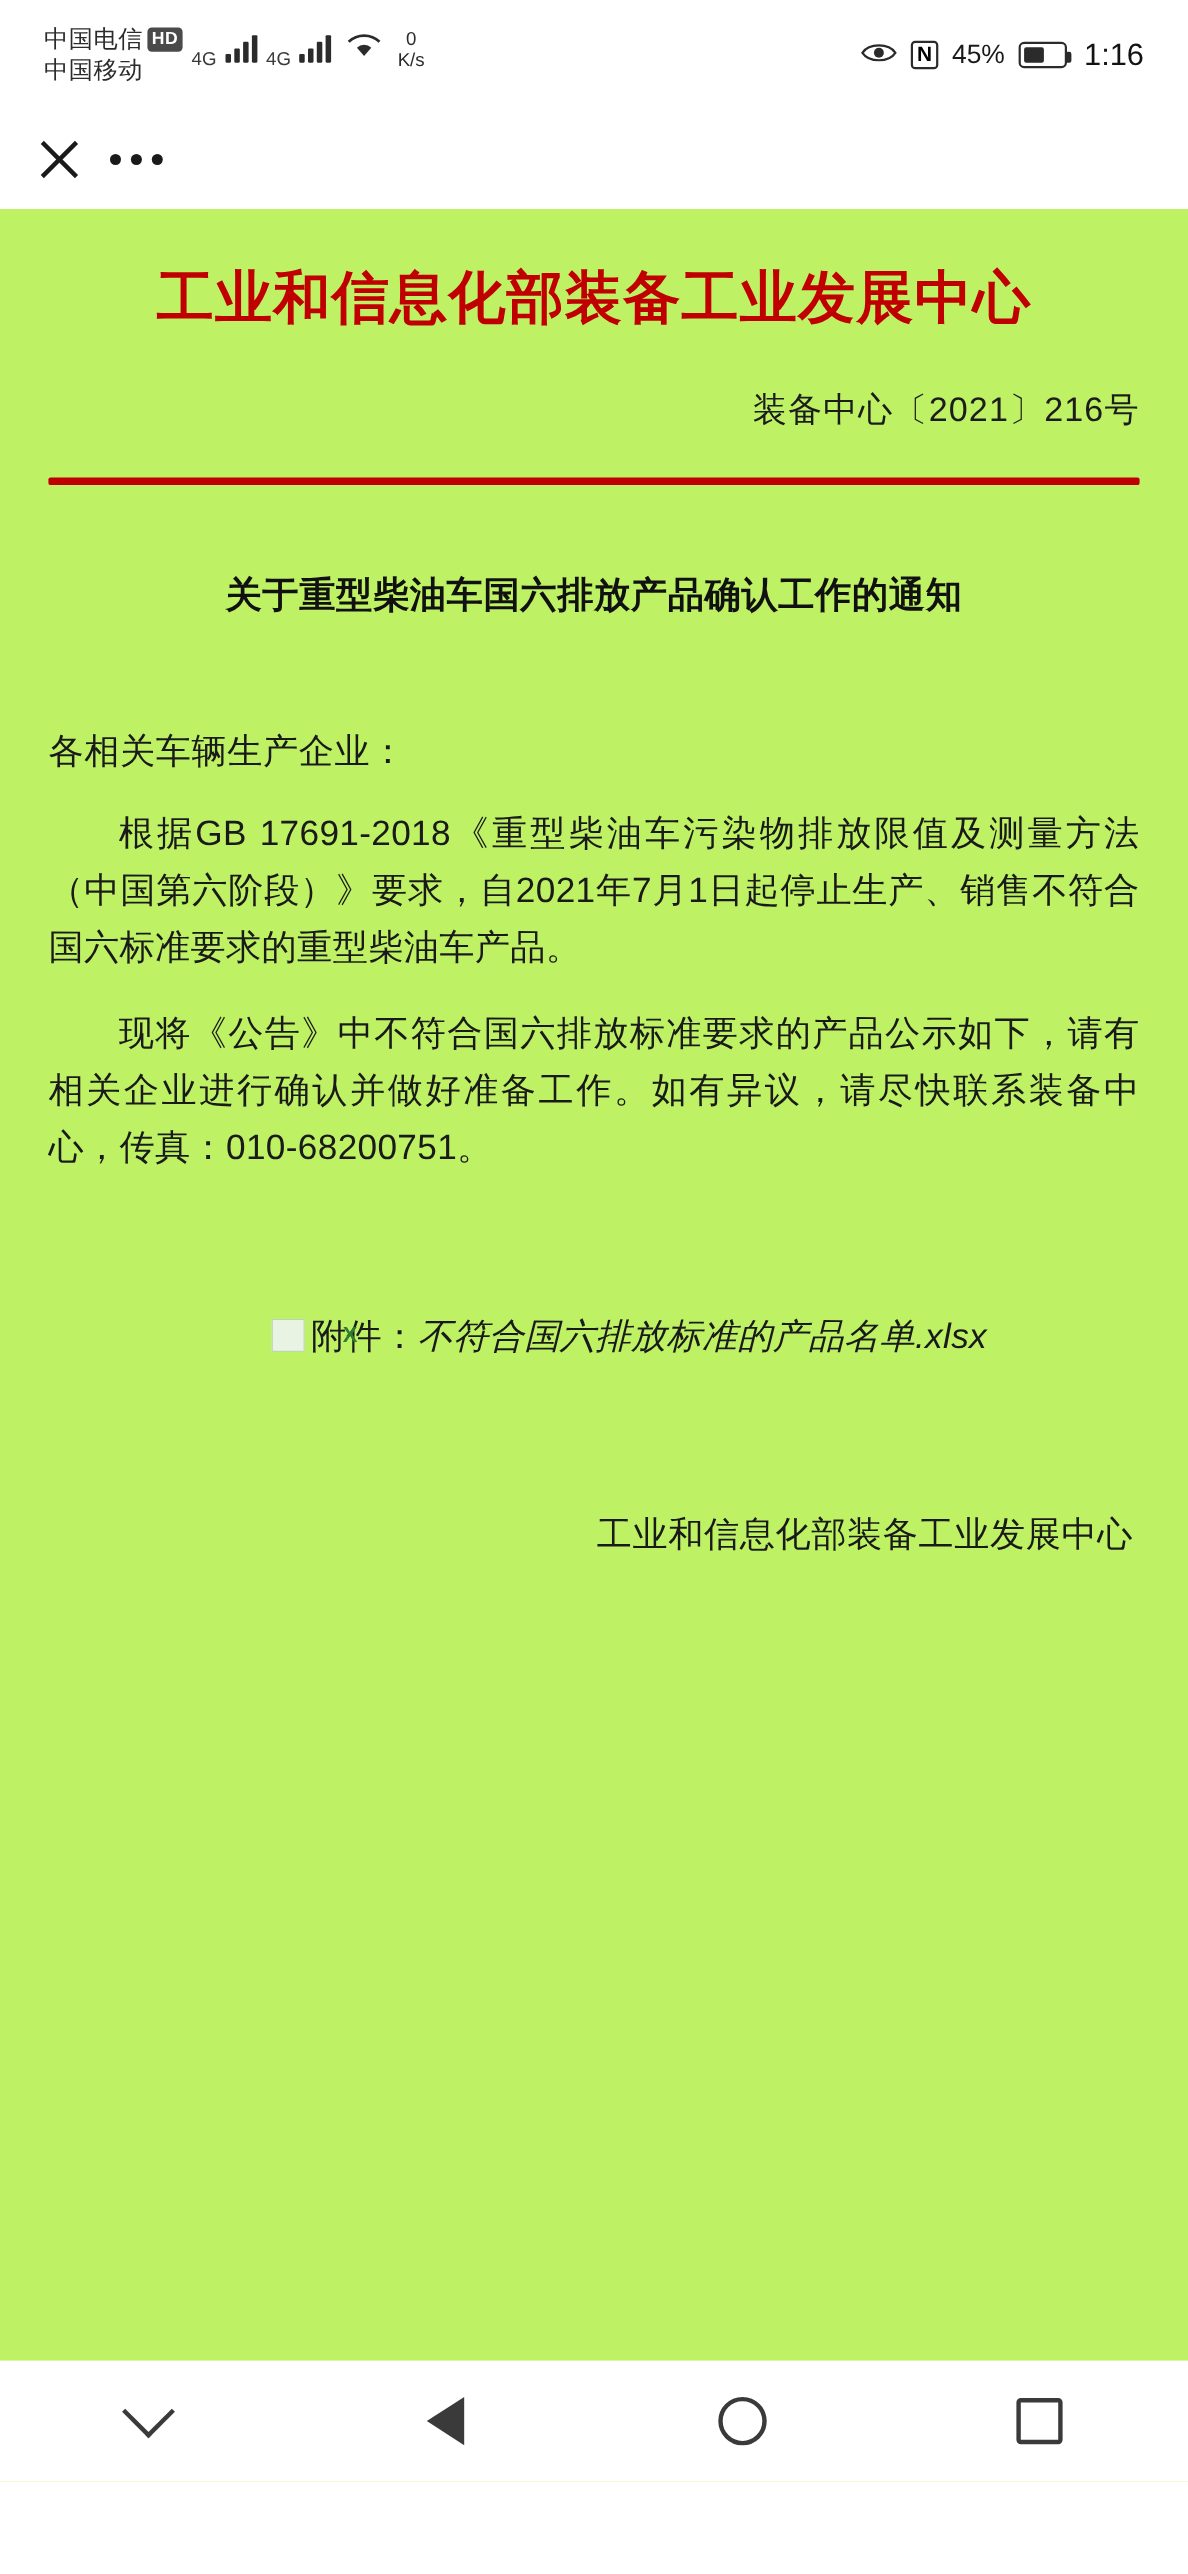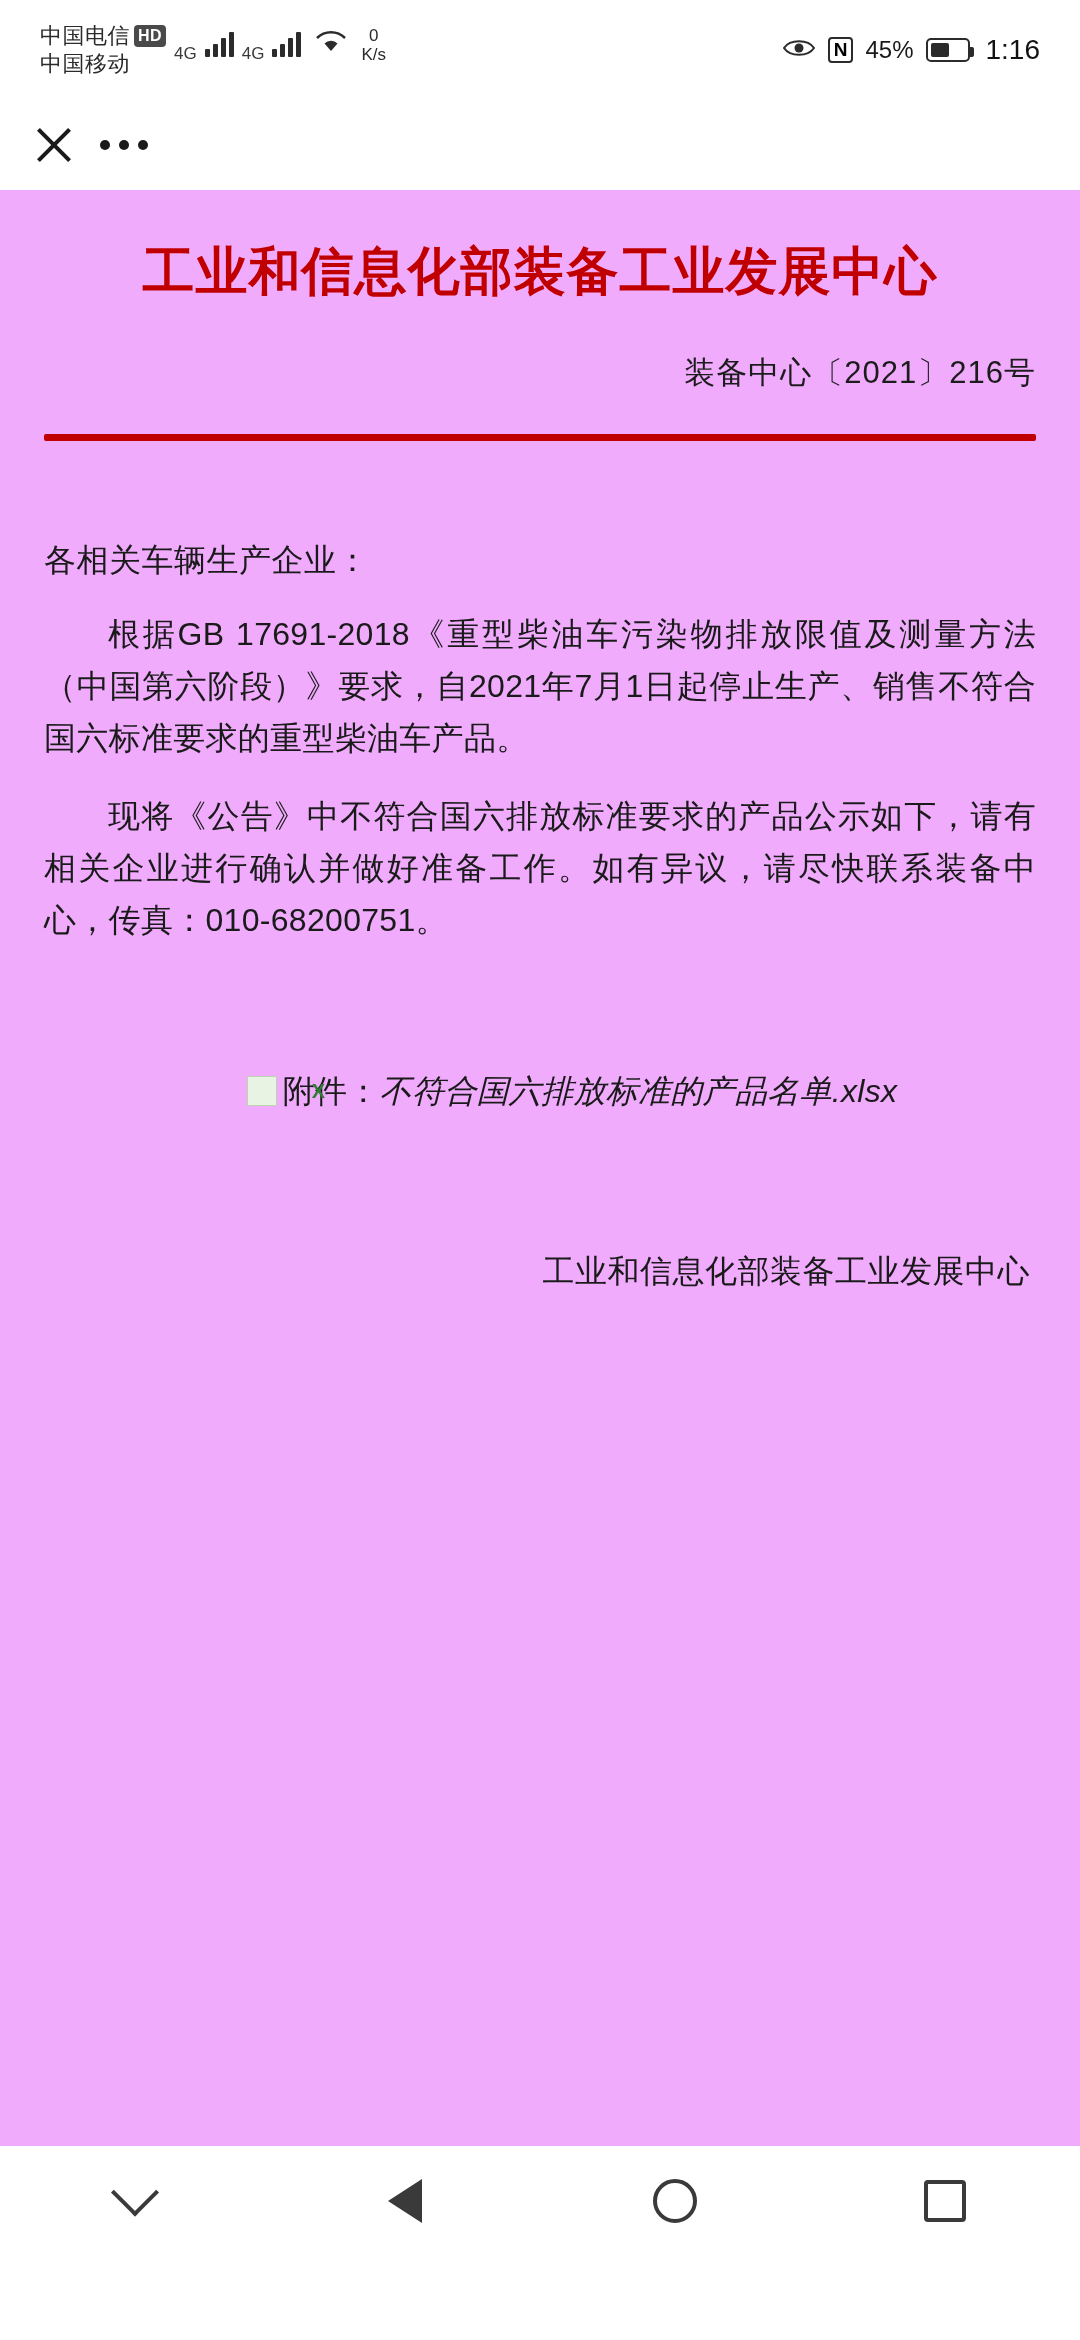--- a/index.html
+++ b/index.html
@@ -7,21 +7,21 @@
     width: 1080px;
     height: 2340px;
     background: #ffffff;
     font-family: "Liberation Sans", "DejaVu Sans", sans-serif;
     overflow: hidden;
   }
   .phone {
     position: relative;
     width: 1080px;
     height: 2256px;
-    background: #f0abfc;
+    background: #bef264;
   }
 
   
   .status-bar {
     position: relative;
     height: 100px;
     display: flex;
     align-items: center;
     padding: 0 40px;
     background: #ffffff;
@@ -367,20 +367,21 @@
       <span></span>
         <span></span>
         <span></span>
     </div>
   </div>
 
   <div class="doc">
     <div class="doc-header">工业和信息化部装备工业发展中心</div>
     <div class="doc-number">装备中心〔2021〕216号</div>
     <div class="red-rule"></div>
+    <div class="doc-title">关于重型柴油车国六排放产品确认工作的通知</div>
     <div class="salutation">各相关车辆生产企业：</div>
     <p class="para">根据GB 17691-2018《重型柴油车污染物排放限值及测量方法（中国第六阶段）》要求，自2021年7月1日起停止生产、销售不符合国六标准要求的重型柴油车产品。</p>
     <p class="para">现将《公告》中不符合国六排放标准要求的产品公示如下，请有相关企业进行确认并做好准备工作。如有异议，请尽快联系装备中心，传真：010-68200751。</p>
 
     <div class="attachment">
       <span class="xls-icon"></span><span>附件：</span><span class="attach-link">不符合国六排放标准的产品名单.xlsx</span>
     </div>
 
     <div class="signature">工业和信息化部装备工业发展中心</div>
   </div>

